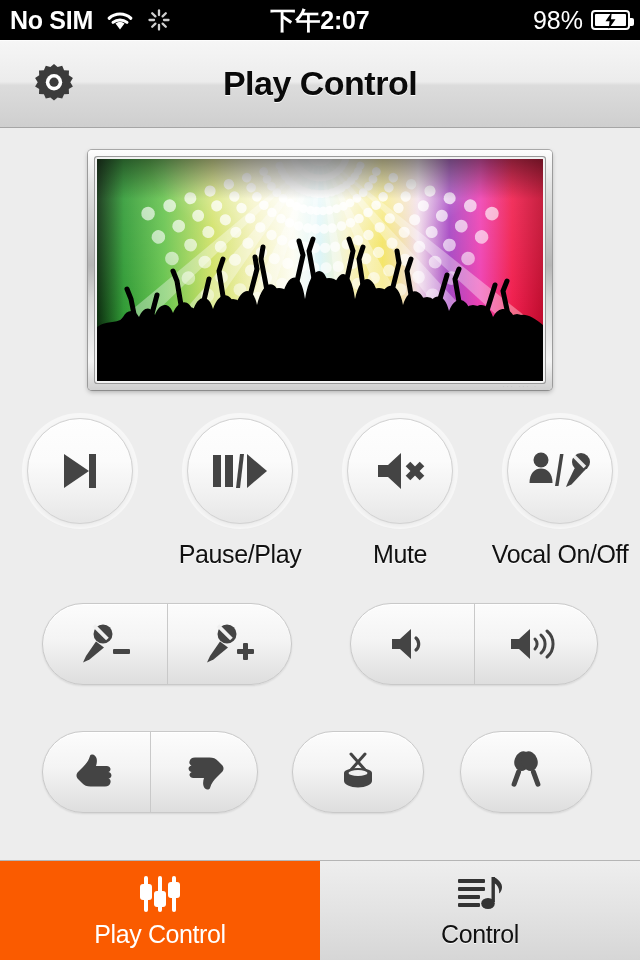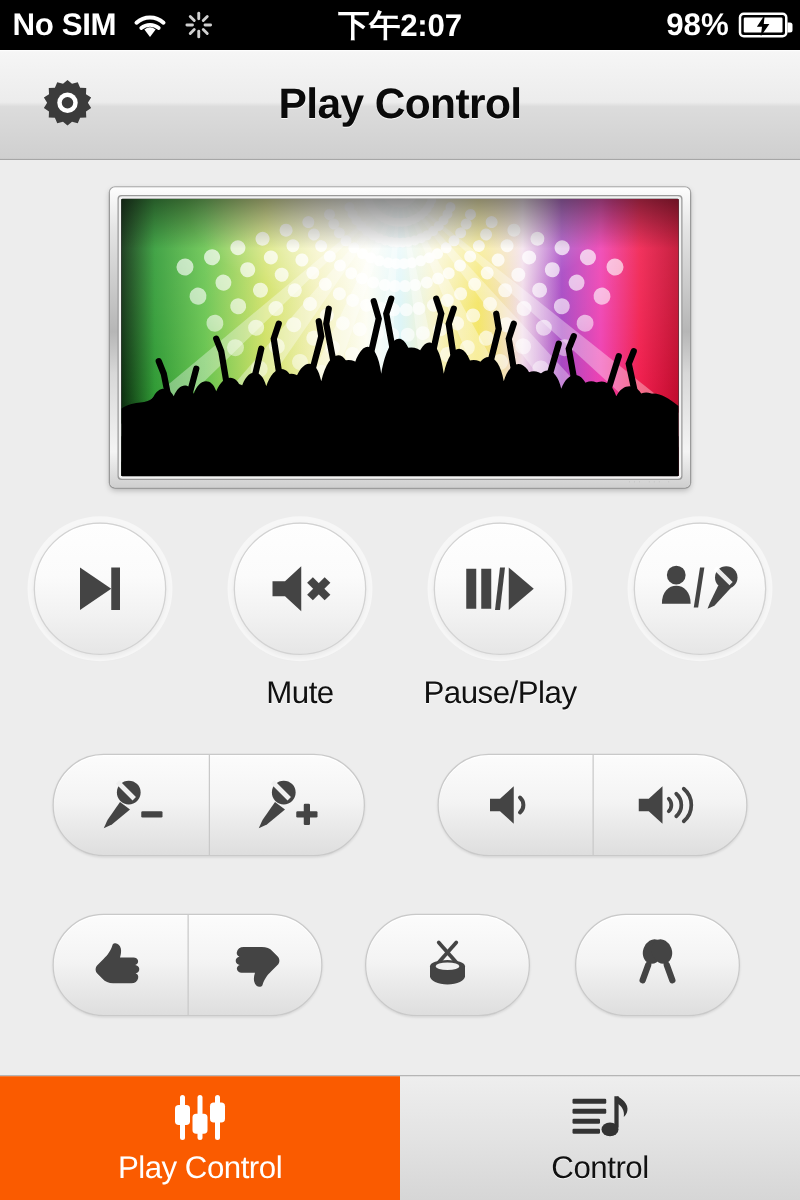--- a/index.html
+++ b/index.html
@@ -31,21 +31,21 @@
     position: absolute; left: 0; right: 0; top: 0; height: 40px;
     display: flex; align-items: center; justify-content: center;
     pointer-events: none;
   }
   .sb-right {
     margin-left: auto; display: flex; align-items: center; gap: 8px;
     flex: 0 0 auto; z-index: 2;
   }
   .carrier { font-size: 25px; font-weight: bold; letter-spacing: -0.3px; }
   .clock { font-size: 25px; font-weight: bold; letter-spacing: -0.2px; }
-  .battery-pct { font-size: 25px; font-weight: bold; }
+  .battery-pct { font-size: 25px; font-weight: normal; }
   .batt {
     position: relative; width: 39px; height: 20px;
     border: 2px solid #fff; border-radius: 4px;
     display: flex; align-items: center; justify-content: center;
   }
   .batt::after {
     content: ""; position: absolute; right: -6px; top: 6px;
     width: 4px; height: 8px; background: #fff; border-radius: 0 2px 2px 0;
   }
   .batt .fill {
@@ -446,61 +446,62 @@
             <path d="M9 8 L34 25 L9 42 Z" fill="#444444"></path>
             <rect x="34" y="8" width="7" height="34" fill="#444444"></rect>
           </svg>
         </span>
       </div>
     </div>
 
     <div class="round-cell">
       <div class="round-btn">
         <span>
+          <svg width="58" height="44" viewBox="0 0 58 44">
+            <rect x="2" y="6" width="8" height="32" fill="#444444"></rect>
+            <rect x="14" y="6" width="8" height="32" fill="#444444"></rect>
+            <polygon points="29,5 25,39 29,39 33,5" fill="#444444"></polygon>
+            <path d="M36 5 L56 22 L36 39 Z" fill="#444444"></path>
+          </svg>
+        </span>
+      </div>
+      <div class="round-label">Pause/Play</div>
+    </div>
+
+    <div class="round-cell">
+      <div class="round-btn">
+        <span>
           <svg width="52" height="46" viewBox="0 0 52 46">
             <path d="M4 17 L14 17 L27 5 L27 41 L14 29 L4 29 Z" fill="#444444"></path>
             <g stroke="#444444" stroke-width="6.5" stroke-linecap="butt">
               <line x1="34" y1="16" x2="48" y2="30"></line>
               <line x1="48" y1="16" x2="34" y2="30"></line>
             </g>
           </svg>
         </span>
       </div>
       <div class="round-label">Mute</div>
-    </div>
-
-    <div class="round-cell">
-      <div class="round-btn">
-        <span>
-          <svg width="58" height="44" viewBox="0 0 58 44">
-            <rect x="2" y="6" width="8" height="32" fill="#444444"></rect>
-            <rect x="14" y="6" width="8" height="32" fill="#444444"></rect>
-            <polygon points="29,5 25,39 29,39 33,5" fill="#444444"></polygon>
-            <path d="M36 5 L56 22 L36 39 Z" fill="#444444"></path>
-          </svg>
-        </span>
-      </div>
-      <div class="round-label">Pause/Play</div>
     </div>
 
     <div class="round-cell">
       <div class="round-btn">
         <span>
           <svg width="62" height="44" viewBox="0 0 62 44">
             <circle cx="12" cy="11" r="7.5" fill="#444444"></circle>
             <path d="M0.5 34 C0.5 24 6 19.5 12 19.5 C18 19.5 23.5 24 23.5 34 Z" fill="#444444"></path>
             <polygon points="31,5 26,37 29.5,37 34.5,5" fill="#444444"></polygon>
             <g fill="#444444">
               <circle cx="52" cy="13" r="9"></circle>
               <path d="M45.5 19.5 L39 33 L37 38 L42.5 35.5 L56 21 Z"></path>
               <rect x="40.5" y="9.8" width="18" height="3.6" transform="rotate(45 49.5 11.6)" fill="#ffffff" opacity="0.9"></rect>
             </g>
           </svg>
         </span>
       </div>
+      <div class="round-label">Vocal On/Off</div>
     </div>
 
   </div>
 
   <div class="pill-row-a">
 
     <div class="pill mic-pill">
       <div class="pill-seg">
         <span>
           <svg width="56" height="42" viewBox="0 0 56 42">

